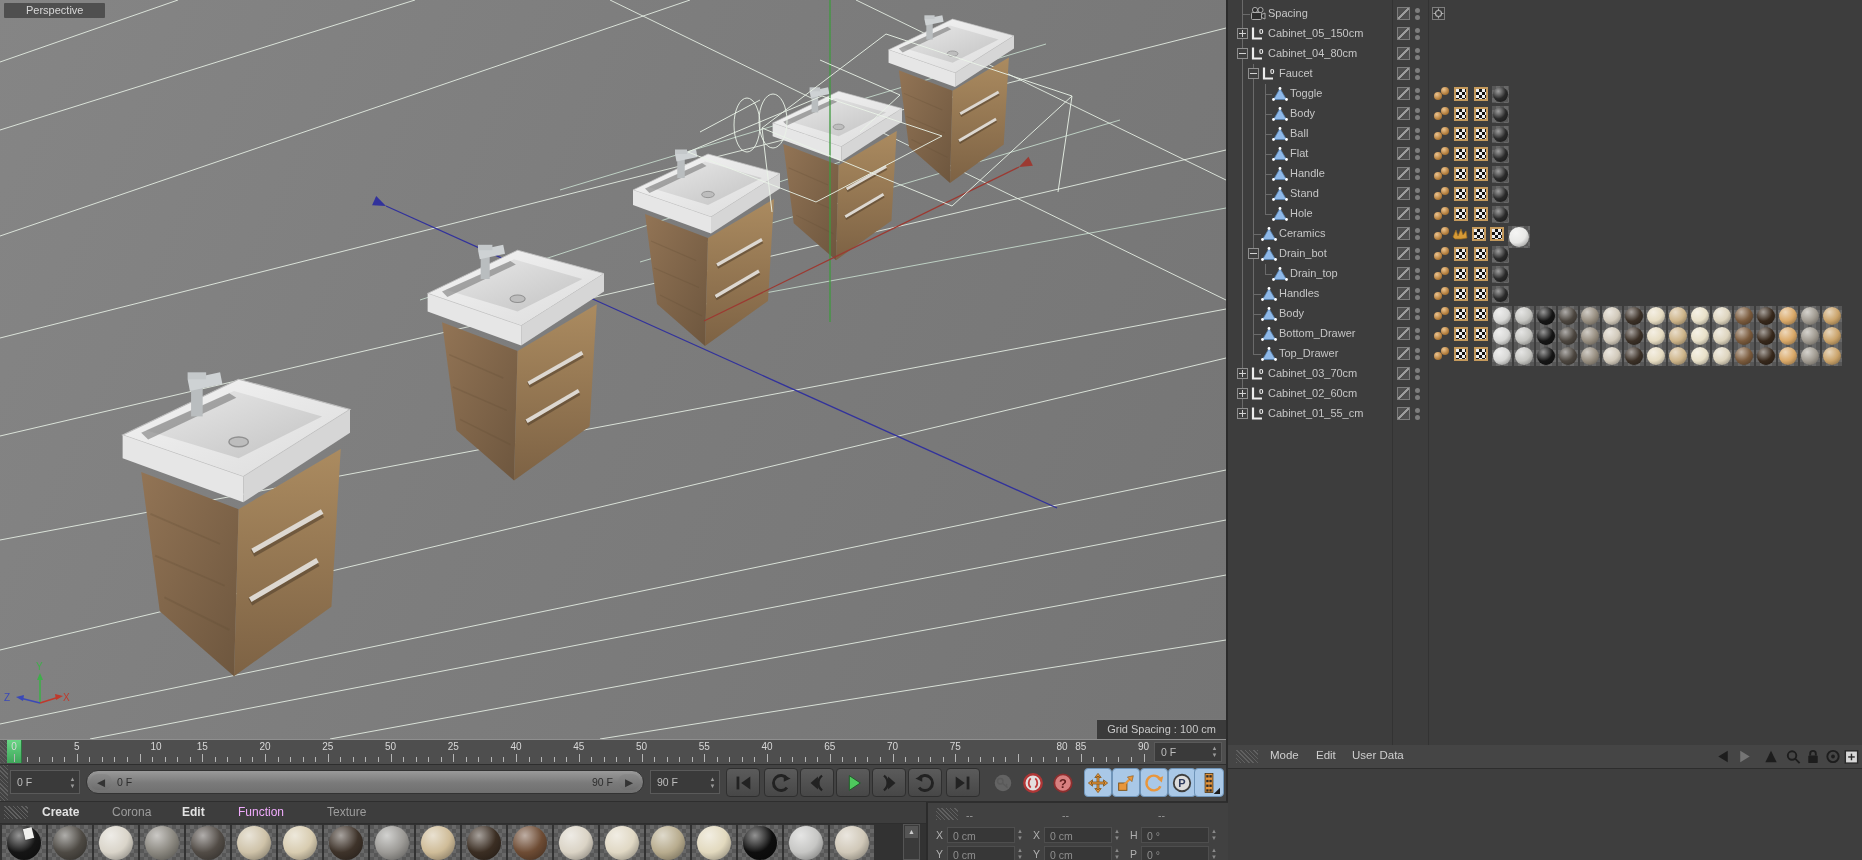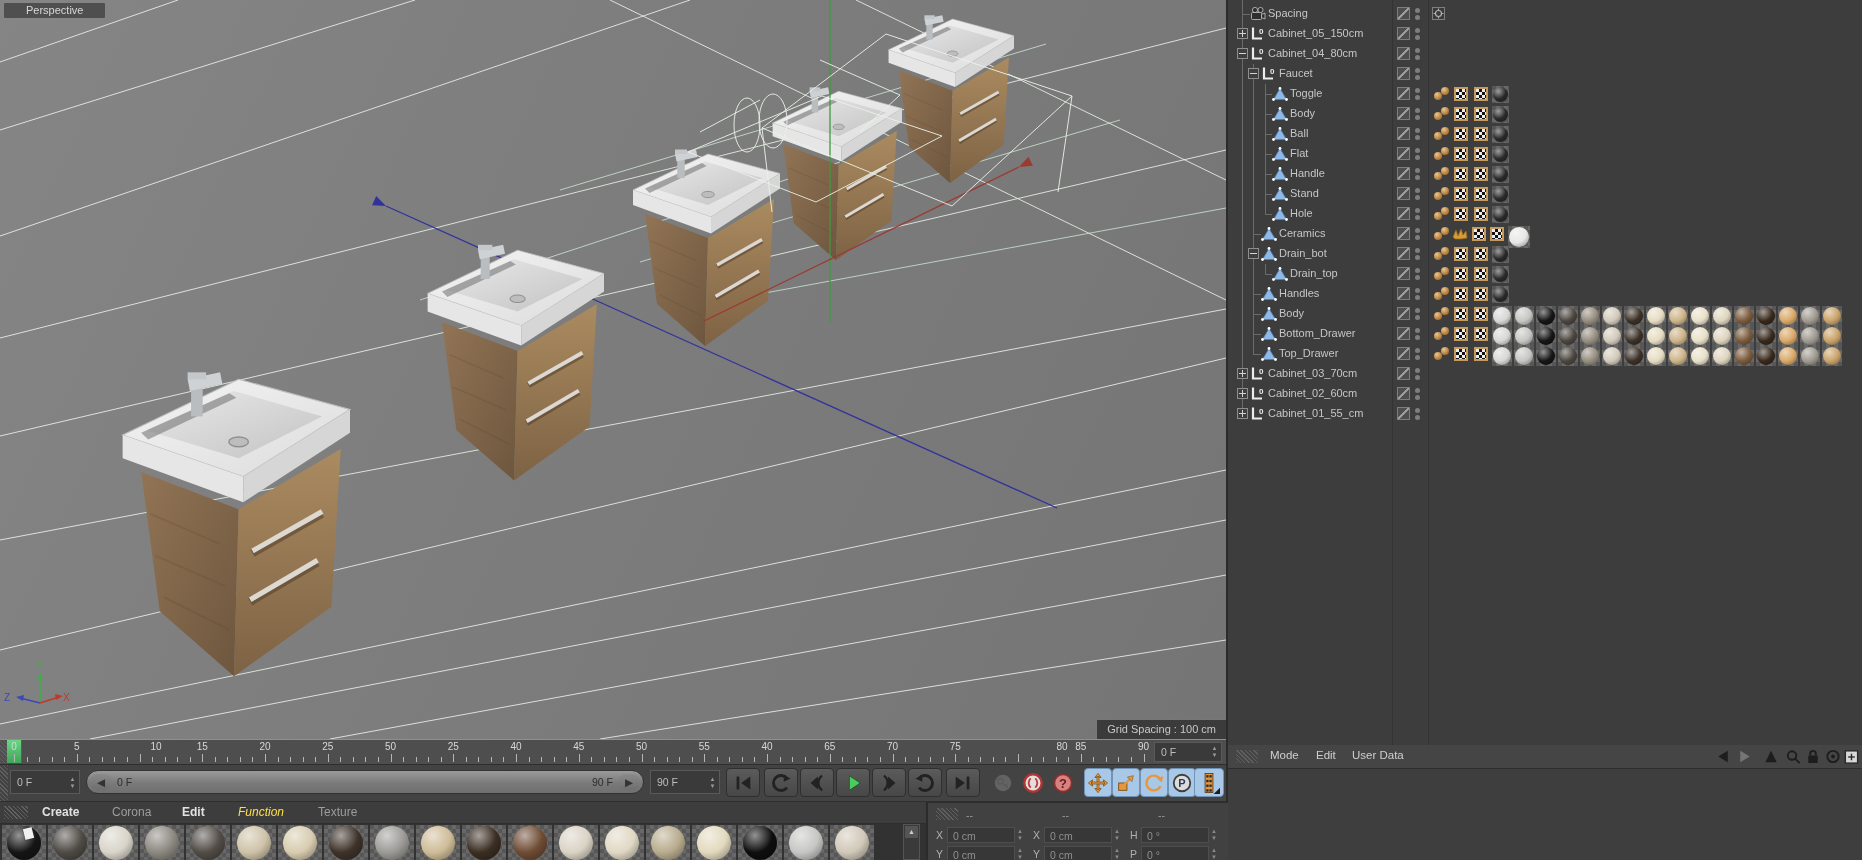--- a/index.html
+++ b/index.html
@@ -1097,22 +1097,22 @@
           <polygon points="28,28 28,20 20,28" fill="#1d1d1d"></polygon>
         </svg>
       </div>
     </div>
 
   <div id="mat-menu">
     <div class="grip" style="position:absolute;left:4px;top:4px;width:24px;height:13px;"></div>
   <div class="mi" style="left: 42px; color: rgb(226, 226, 226); font-weight: bold;">Create</div>
       <div class="mi" style="left: 112px; color: rgb(157, 157, 157);">Corona</div>
       <div class="mi" style="left: 182px; color: rgb(226, 226, 226); font-weight: bold;">Edit</div>
-      <div class="mi" style="left: 238px; color: #fde047; font-style: italic;">Function</div>
-      <div class="mi" style="left: 318px; color: rgb(157, 157, 157);">Texture</div>
+      <div class="mi" style="left: 238px; color: #f0abfc;">Function</div>
+      <div class="mi" style="left: 327px; color: rgb(157, 157, 157);">Texture</div>
     </div>
   <div id="mats">
       <div class="thumb" style="left: 2px;">
         <div class="sph" style="background: radial-gradient(circle at 35% 28%, rgb(150, 150, 150) 0%, rgb(21, 21, 21) 52%, rgb(12, 12, 12) 100%);"></div>
         <div class="sticker"></div>
       </div>
       <div class="thumb" style="left: 48px;">
         <div class="sph" style="background: radial-gradient(circle at 35% 28%, rgb(175, 174, 171) 0%, rgb(78, 74, 68) 52%, rgb(43, 41, 37) 100%);"></div>
       </div>
       <div class="thumb" style="left: 94px;">

